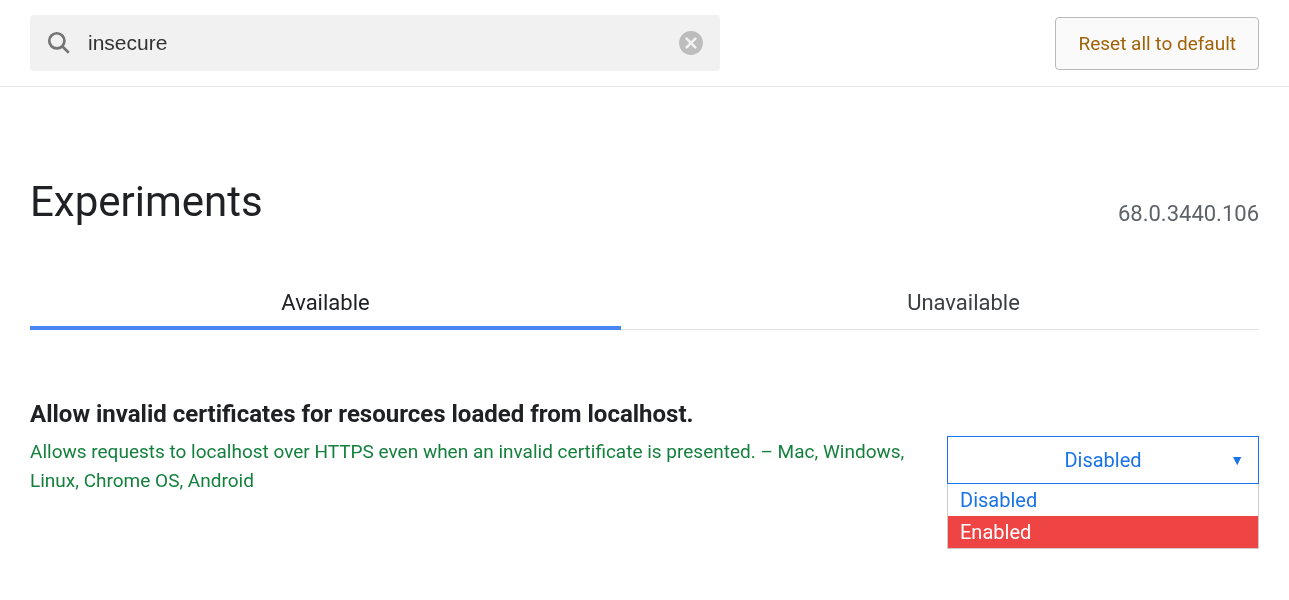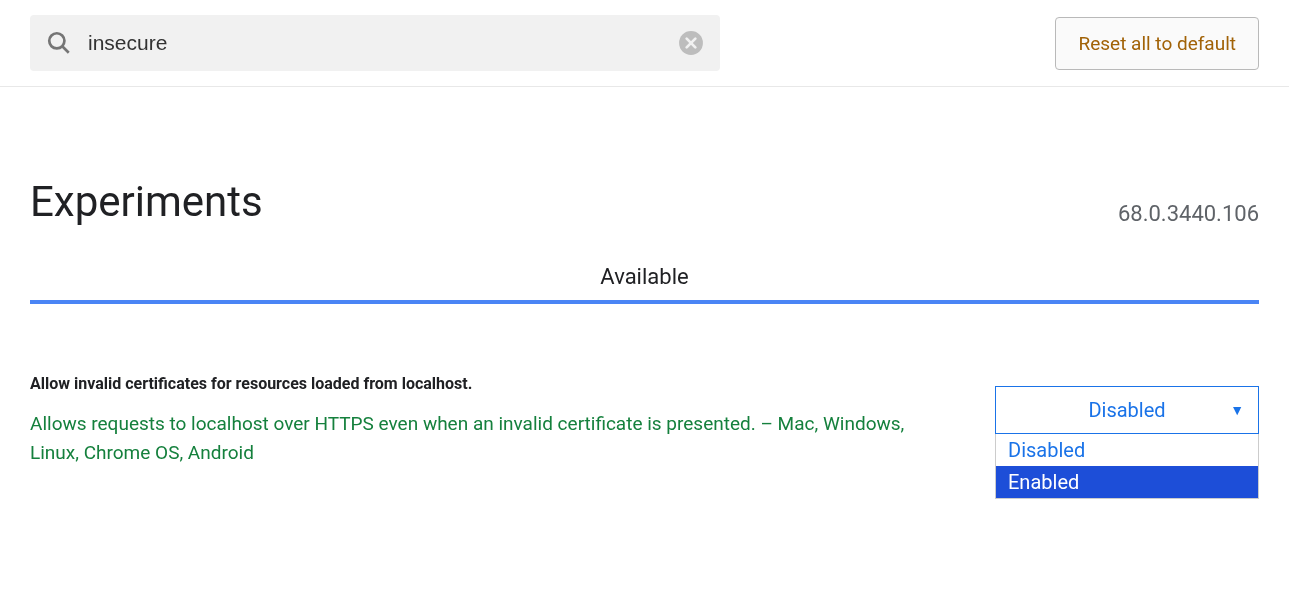--- a/index.html
+++ b/index.html
@@ -61,21 +61,21 @@
       font-family: inherit;
     }
     .content {
       padding: 30px 30px 0 30px;
     }
     .header-row {
       display: flex;
       justify-content: space-between;
       align-items: flex-end;
       margin-top: 60px;
-      margin-bottom: 24px;
+      margin-bottom: 50px;
     }
     .page-title {
       font-size: 42px;
       font-weight: 400;
       color: #202124;
     }
     .version {
       font-size: 22px;
       color: #5f6368;
     }
@@ -108,44 +108,44 @@
     .experiment {
       margin-top: 70px;
       display: flex;
       align-items: flex-start;
       gap: 40px;
     }
     .experiment-info {
       flex: 1;
     }
     .experiment-title {
-      font-size: 16px;
+      font-size: 24px;
       font-weight: 700;
       color: #202124;
-      margin-bottom: 17px;
+      margin-bottom: 10px;
     }
     .experiment-desc {
       font-size: 19px;
       color: #15803d;
       line-height: 1.5;
       margin-bottom: 8px;
     }
     .experiment-hash {
       font-size: 19px;
       color: #5f6368;
       text-decoration: underline;
       text-decoration-color: #9aa0a6;
     }
     .highlight {
       background: #ffff00;
     }
     .dropdown-wrap {
       position: relative;
-      margin-top: 12px;
-      width: 264px;
+      margin-top: 36px;
+      width: 312px;
     }
     .dropdown-select {
       width: 100%;
       height: 48px;
       border: 1.5px solid #1a73e8;
       background: #fff;
       color: #1a73e8;
       font-size: 20px;
       text-align: center;
       display: flex;
@@ -175,21 +175,21 @@
       padding: 4px 12px;
       font-size: 20px;
       cursor: pointer;
     }
     .dropdown-option.opt-disabled {
       color: #1a73e8;
       background: #fff;
     }
     .dropdown-option.opt-enabled {
       color: #fff;
-      background: #1d4ed8;
+      background: #ef4444;
     }
   </style>
 </head>
 <body>
 
 <div class="top-bar">
   <div class="search-box">
     <span class="search-icon-wrap">
       <svg width="26" height="26" viewBox="0 0 24 24" fill="none" stroke="#757575" stroke-width="2.5">
         <circle cx="10" cy="10" r="7"></circle>
@@ -209,20 +209,21 @@
 </div>
 
 <div class="content">
   <div class="header-row">
     <h1 class="page-title">Experiments</h1>
     <span class="version">68.0.3440.106</span>
   </div>
 
   <div class="tabs">
     <div class="tab active">Available</div>
+    <div class="tab">Unavailable</div>
   </div>
 
   <div class="experiment">
     <div class="experiment-info">
       <div class="experiment-title">Allow invalid certificates for resources loaded from localhost.</div>
       <div class="experiment-desc">Allows requests to localhost over HTTPS even when an invalid certificate is presented. – Mac, Windows, Linux, Chrome OS, Android</div>
     </div>
     <div class="dropdown-wrap">
       <div class="dropdown-select">
         <span>Disabled</span>

